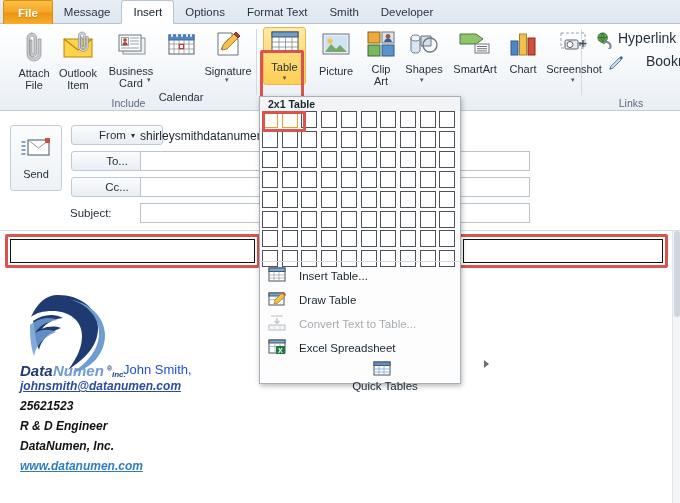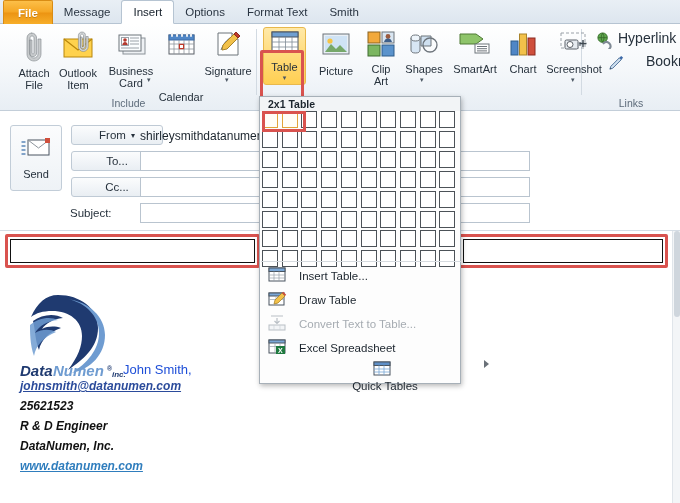--- a/index.html
+++ b/index.html
@@ -170,20 +170,23 @@
           <span>Insert</span>
         </div>
       <div class="tab">
           <span>Options</span>
         </div>
       <div class="tab">
           <span>Format Text</span>
         </div>
       <div class="tab">
           <span>Smith</span>
+        </div>
+      <div class="tab">
+          <span>Developer</span>
         </div>
     </div>
   </div>
 
   <div class="ribbon">
 
     <div class="rgroup" style="left:0; width:257px;">
       <div class="gsep"></div>
       <div class="glabel">Include</div>
 

